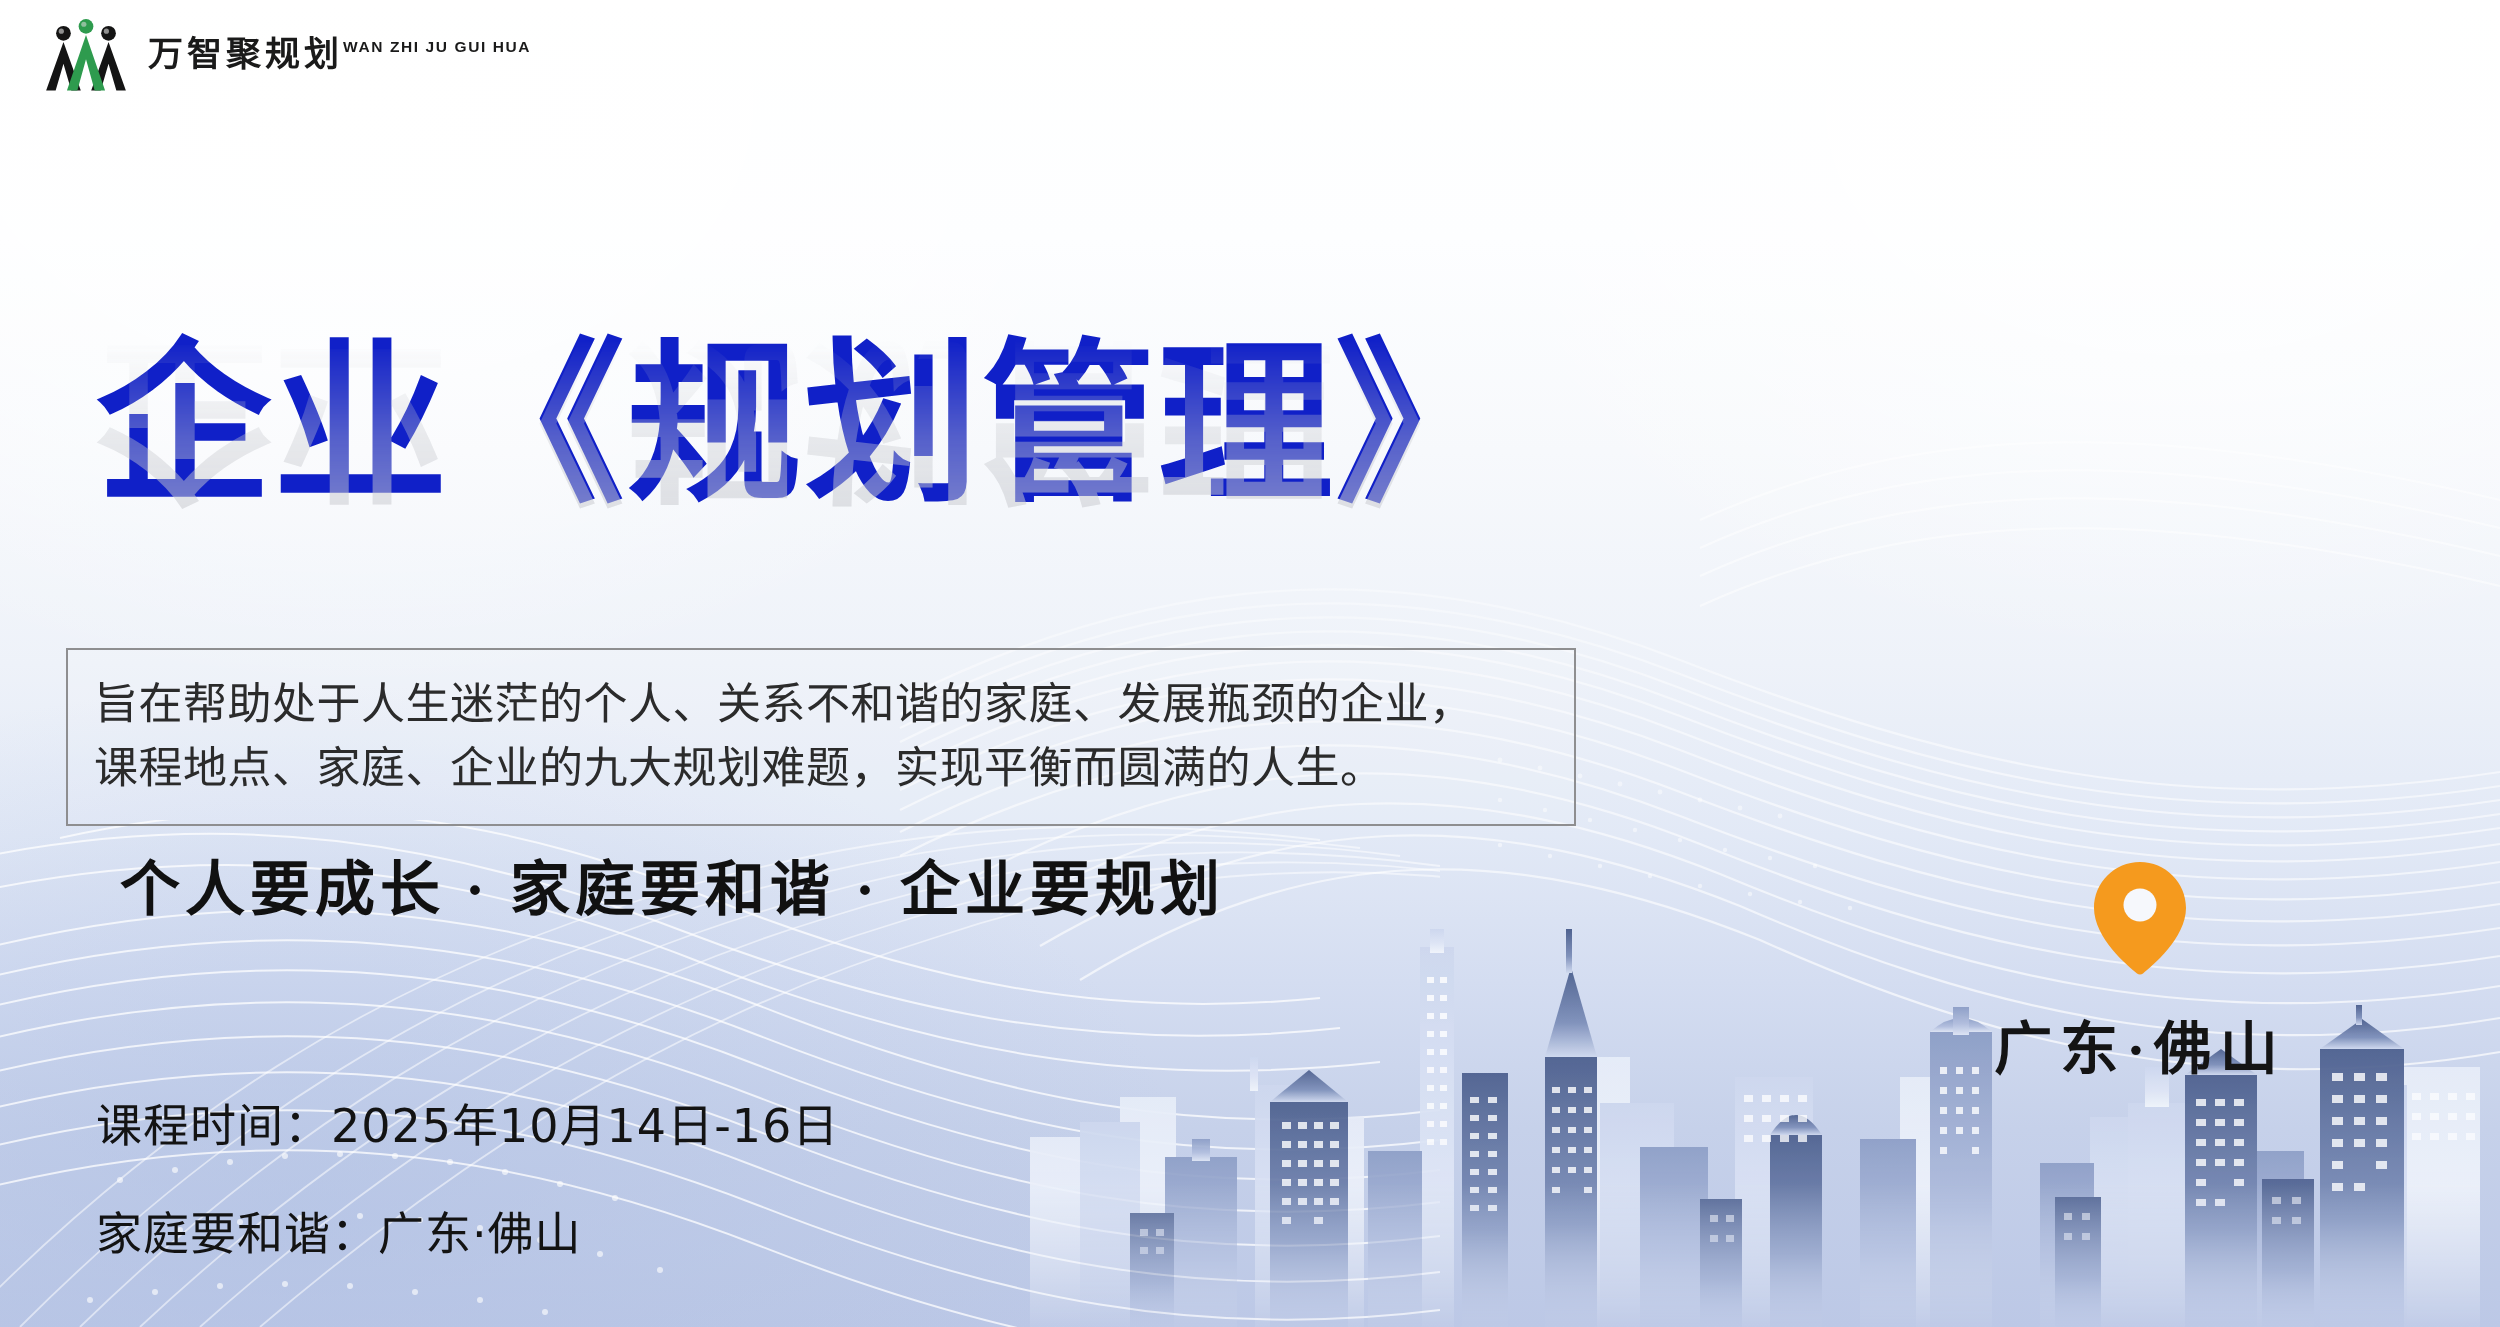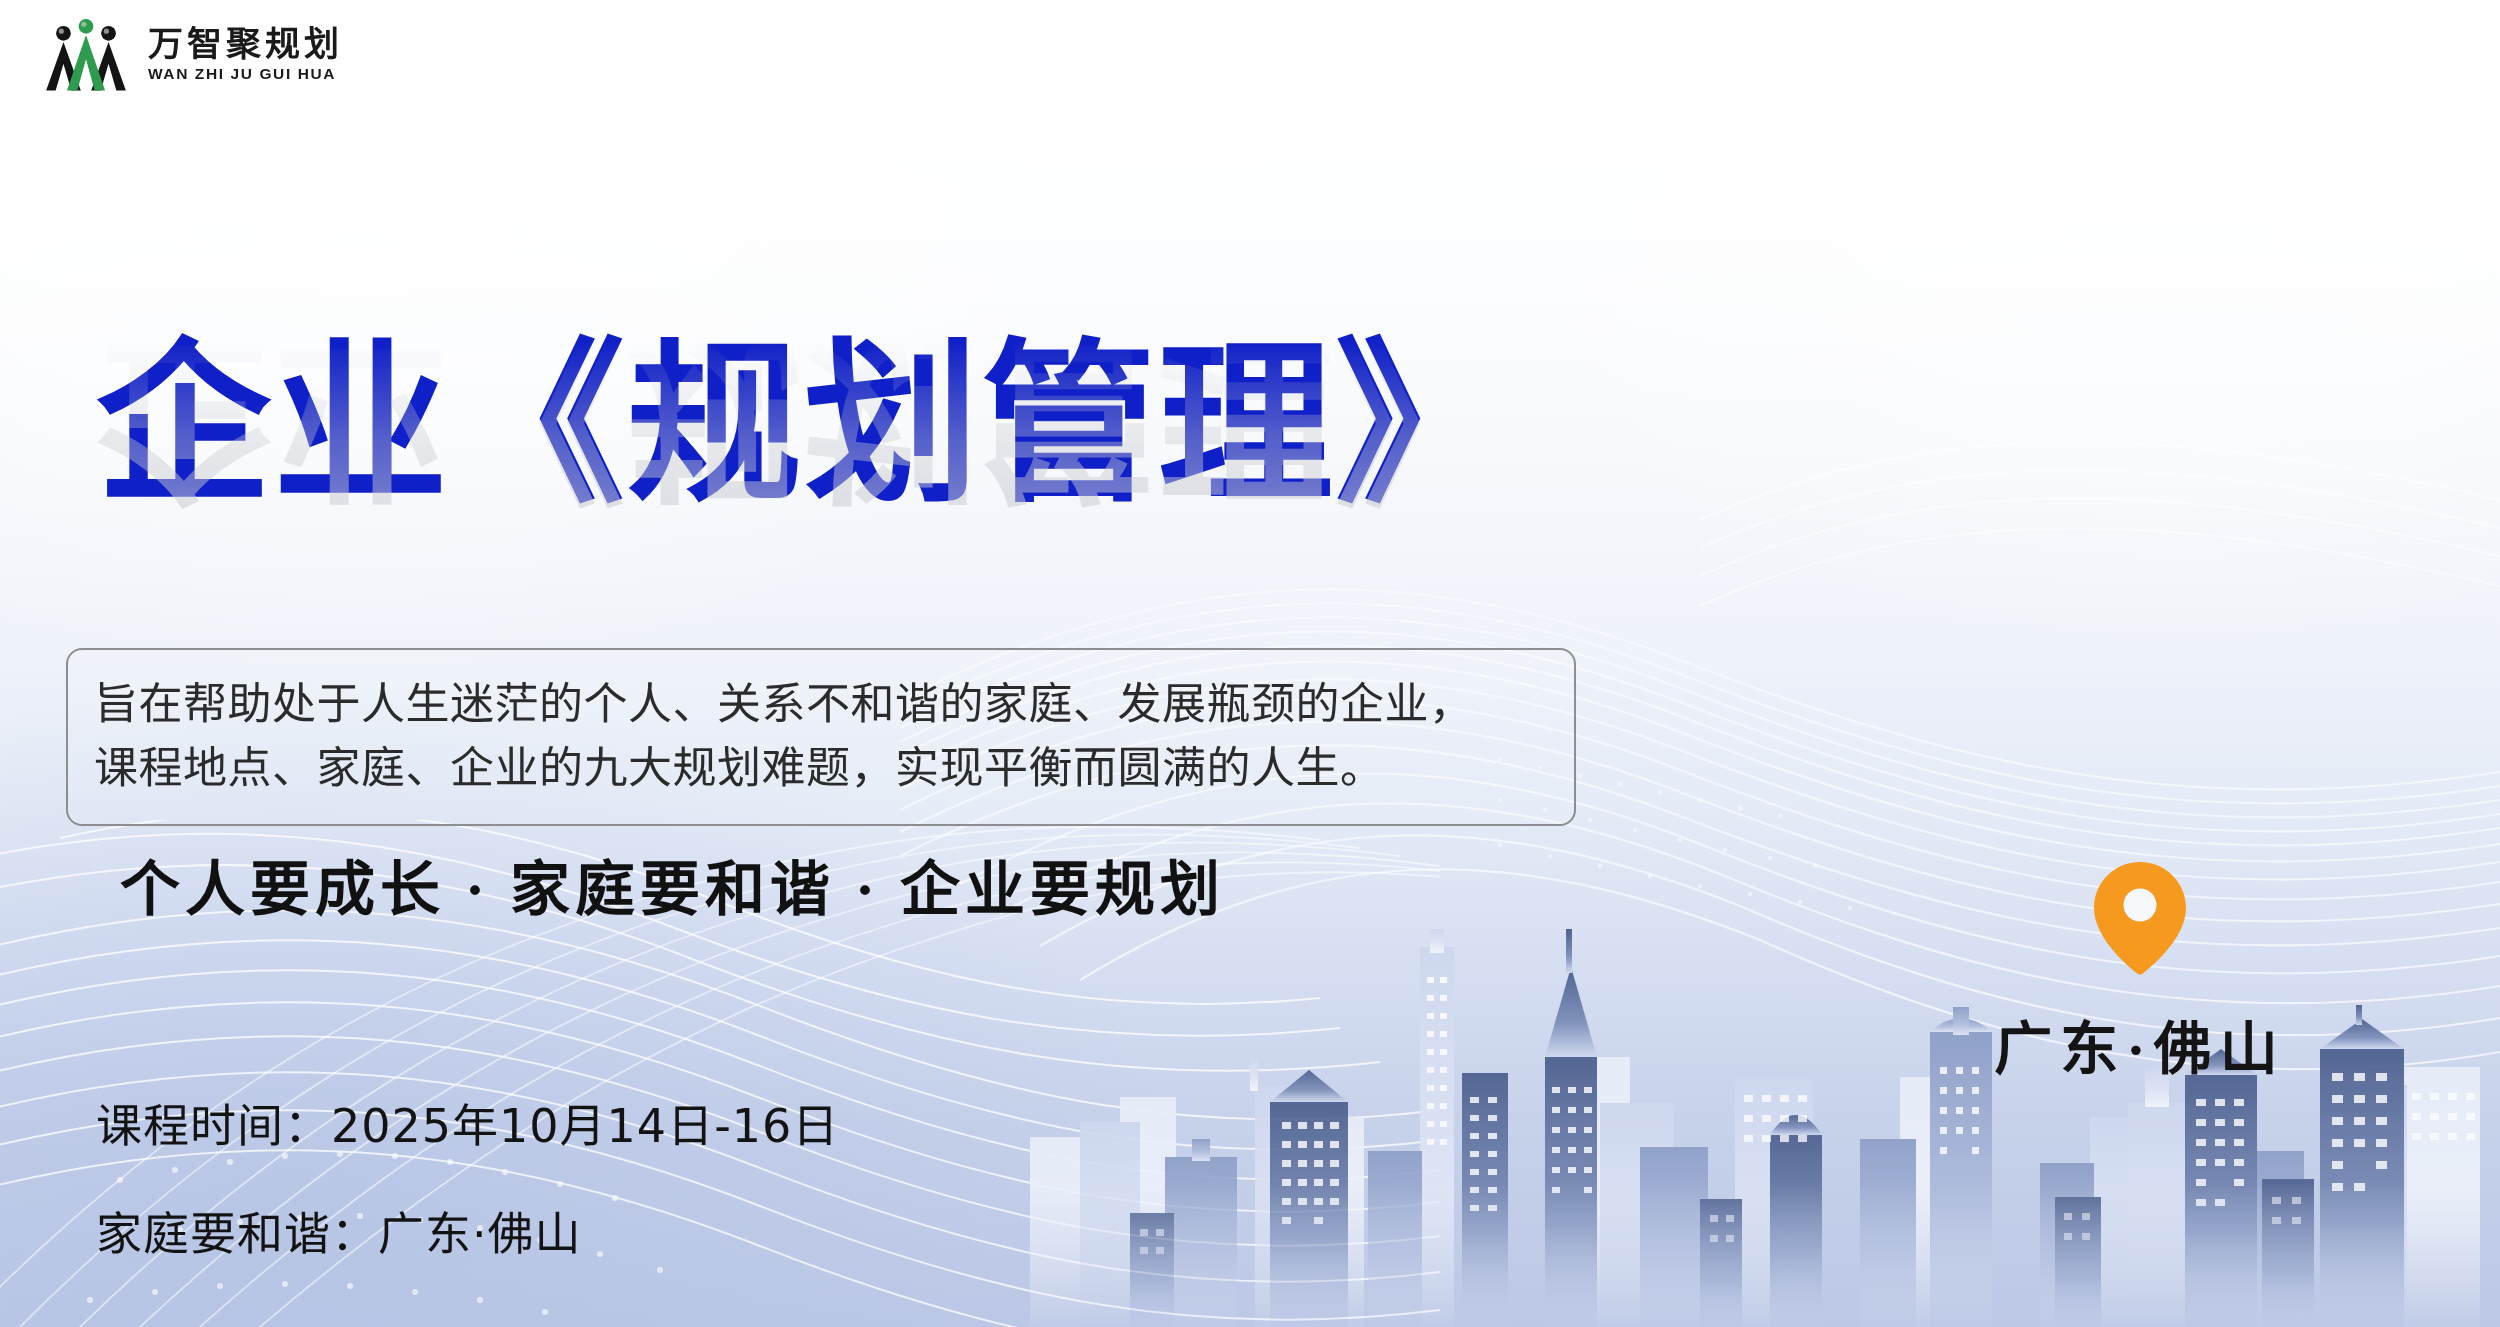--- a/index.html
+++ b/index.html
@@ -56,21 +56,21 @@
     width:1500px; height:420px;
     pointer-events:none;
   }
 
   
   .logo-wrap {
     position:absolute; left:42px; top:16px;
     display:flex; align-items:center; gap:18px;
   }
   .logo-mark { width:88px; height:78px; flex:0 0 auto; }
-  .logo-text { display:flex; flex-direction:column; justify-content:center; }
+  .logo-text { display:flex; flex-direction:row; justify-content:center; }
   .logo-cn {
     font-family:"Liberation Serif","DejaVu Serif",serif;
     font-size:35px; font-weight:700; color:#1a1a1a;
     letter-spacing:4px; line-height:1.05;
   }
   .logo-en {
     font-size:15.5px; font-weight:700; color:#1a1a1a;
     letter-spacing:1.6px; margin-top:1px;
   }
 
@@ -103,21 +103,21 @@
     mask-image:linear-gradient(to top, rgba(0,0,0,0) 8%, rgba(0,0,0,0.42) 62%, rgba(0,0,0,0.62) 100%);
     opacity:0.9;
   }
 
   
   .desc-box {
     position:absolute; left:66px; top:648px;
     width:1510px;
     padding:22px 26px 24px 26px;
     border:2px solid #8e8e90;
-    border-radius:16px;
+    border-radius:0;
     background:rgba(255,255,255,0.10);
   }
   .desc-line {
     font-family:"DejaVu Sans","Liberation Sans",sans-serif;
     font-size:44px;
     font-weight:500;
     color:#2b2b2b;
     line-height:1.46;
     letter-spacing:0.5px;
     white-space:nowrap;

